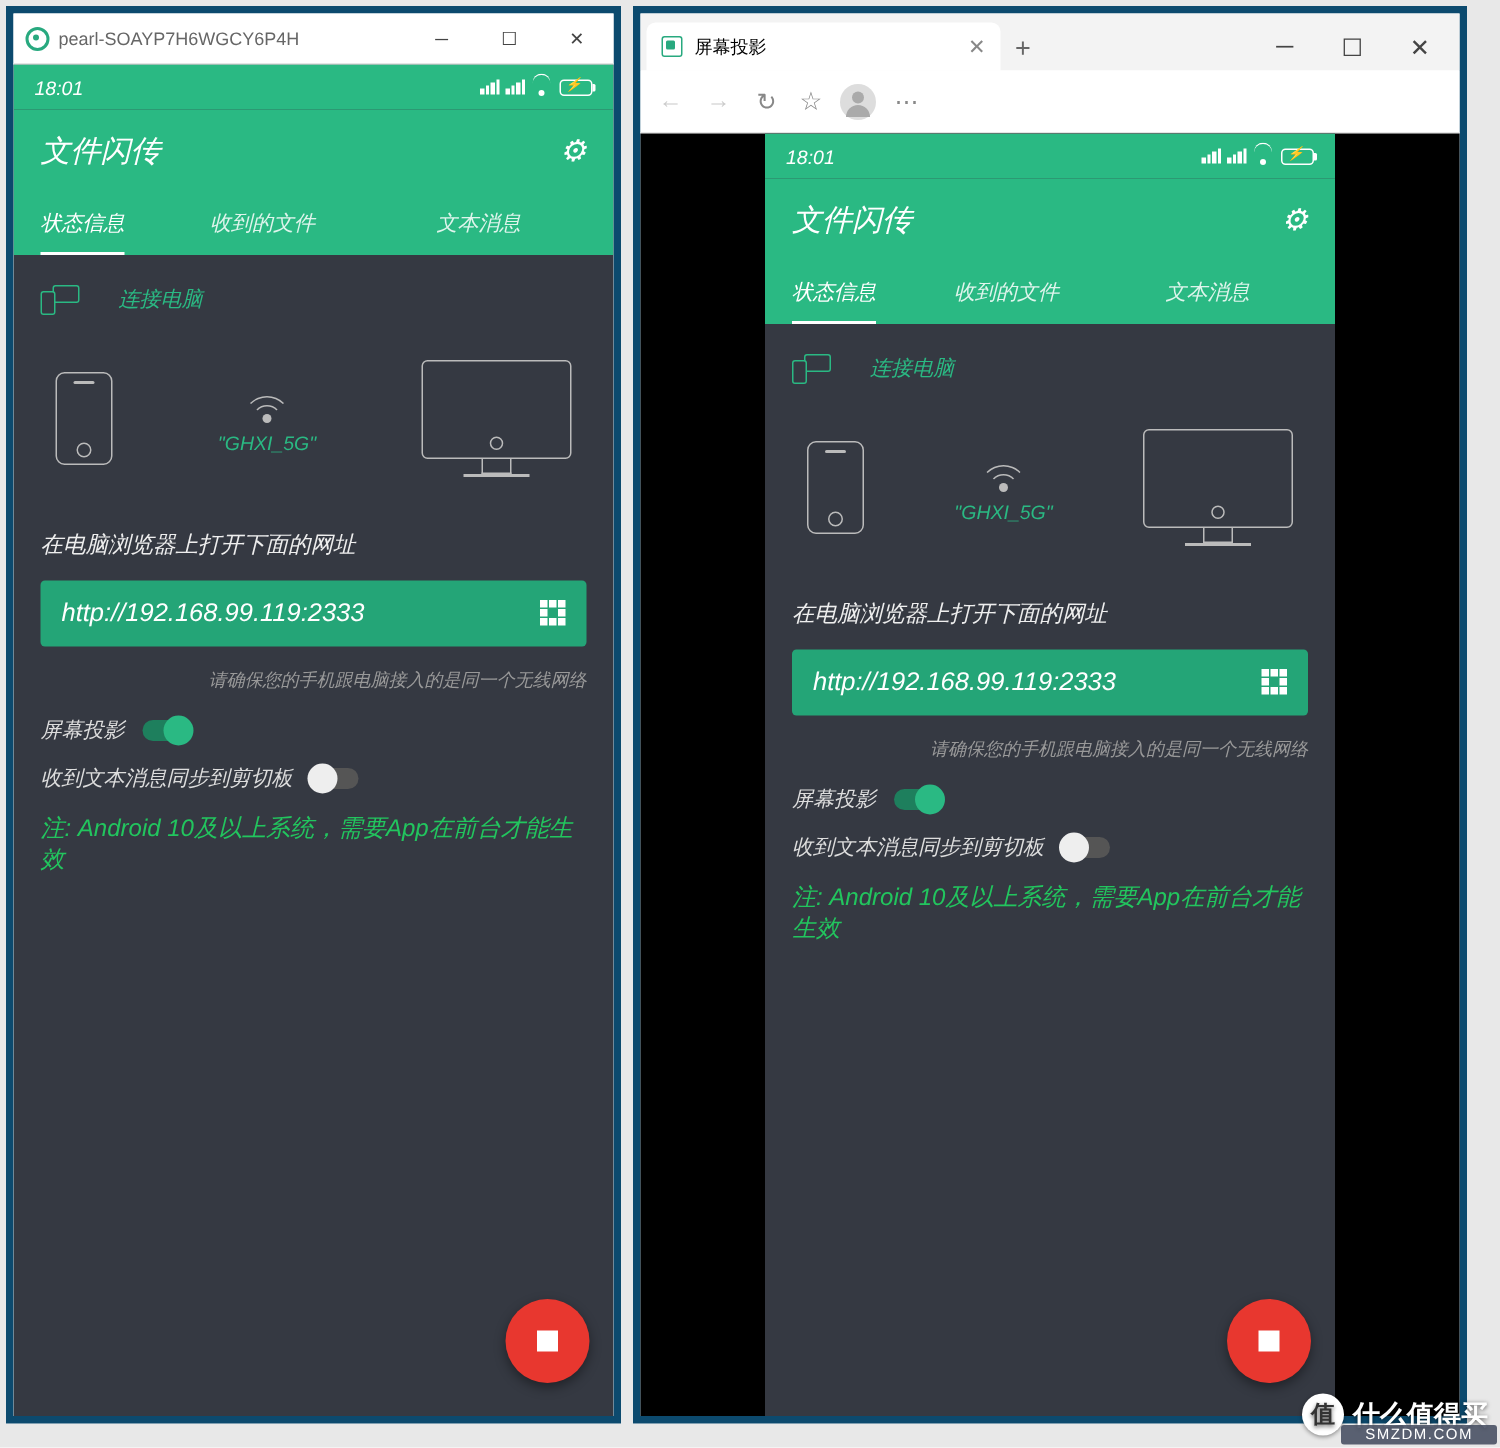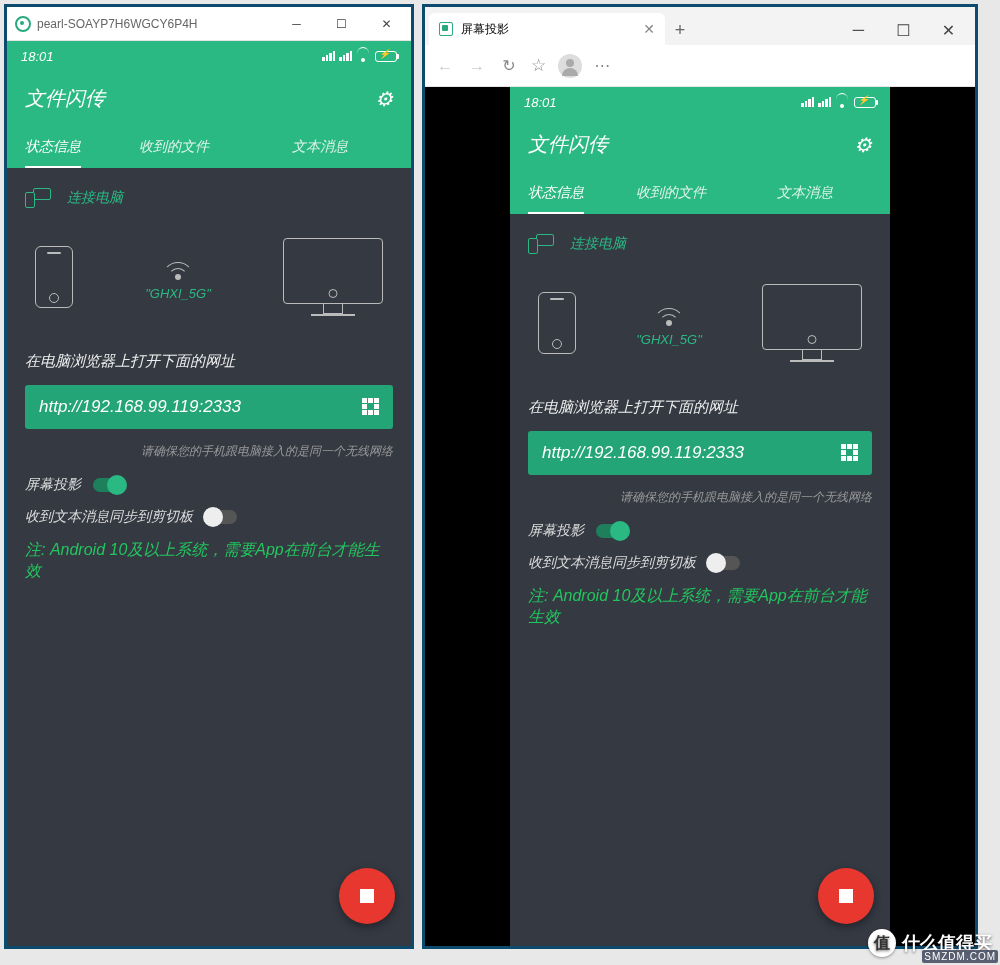--- a/index.html
+++ b/index.html
@@ -7,21 +7,21 @@
   width: 1000px;
   height: 965px;
   background: #e8e8e8;
   font-family: -apple-system, "Segoe UI", "Microsoft YaHei", sans-serif;
   position: relative;
   overflow: hidden;
 }
 .container { display: flex; gap: 8px; padding: 4px; }
 .window {
   background: #fff;
-  border: 3px solid #0c4a6e;
+  border: 5px solid #0c4a6e;
   display: flex;
   flex-direction: column;
   position: relative;
 }
 .win1 { width: 410px; height: 945px; }
 .win2 { width: 556px; height: 945px; }
 
 
 .titlebar {
   height: 34px;
@@ -128,21 +128,21 @@
 
 .appheader { background: #2ab983; color: #fff; padding: 14px 18px 0; }
 .apptitle { font-size: 20px; font-weight: 500; display: flex; align-items: center; }
 .gear { margin-left: auto; font-size: 20px; }
 .apptabs { display: flex; margin-top: 16px; }
 .apptab { flex: 1; text-align: center; padding: 10px 0 12px; font-size: 14px; position: relative; color: rgba(255,255,255,0.85); }
 .apptab:first-child { flex: 0 0 auto; padding-left: 0; padding-right: 20px; text-align: left; color: #fff; }
 .apptab.active::after { content: ""; position: absolute; bottom: 0; left: 0; width: 56px; height: 2.5px; background: #fff; }
 
 .appbody { flex: 1; padding: 20px 18px; color: #ccc; font-size: 13px; position: relative; }
-.connect { display: flex; align-items: center; gap: 16px; color: #2ab983; font-size: 14px; margin-bottom: 30px; }
+.connect { display: flex; align-items: center; gap: 26px; color: #2ab983; font-size: 14px; margin-bottom: 30px; }
 .devices-ico { position: relative; width: 26px; height: 20px; }
 .devices-ico .mon { position: absolute; right: 0; top: 0; width: 18px; height: 12px; border: 1.5px solid #2ab983; border-radius: 2px; }
 .devices-ico .ph { position: absolute; left: 0; bottom: 0; width: 10px; height: 16px; border: 1.5px solid #2ab983; border-radius: 2px; background: #353942; }
 
 .diagram { display: flex; align-items: center; justify-content: space-between; padding: 0 10px; margin-bottom: 36px; }
 .ph-outline { width: 38px; height: 62px; border: 1.5px solid #bbb; border-radius: 6px; position: relative; }
 .ph-outline::before { content: ""; position: absolute; top: 5px; left: 50%; transform: translateX(-50%); width: 14px; height: 2px; background: #bbb; border-radius: 1px; }
 .ph-outline::after { content: ""; position: absolute; bottom: 4px; left: 50%; transform: translateX(-50%); width: 8px; height: 8px; border: 1px solid #bbb; border-radius: 50%; }
 .wifi-col { text-align: center; }
 .wifi-big { width: 36px; height: 28px; margin: 0 auto 6px; position: relative; }
@@ -193,21 +193,21 @@
 }
 .watermark .badge {
   width: 28px; height: 28px; border-radius: 50%;
   background: #fff; color: #333; font-weight: 800;
   display: flex; align-items: center; justify-content: center;
   font-size: 16px; box-shadow: 0 1px 3px rgba(0,0,0,0.4);
 }
 .srcbox {
   position: absolute; right: 2px; bottom: 2px;
   background: rgba(64,72,92,0.85); color: #fff;
-  font-size: 10px; padding: 1px 2px; border-radius: 2px;
+  font-size: 10px; padding: 1px 16px; border-radius: 2px;
   letter-spacing: 1px;
   text-align: right;
 }
 </style>
 </head>
 <body>
 
 <div class="container">
 
   <div class="window win1">

